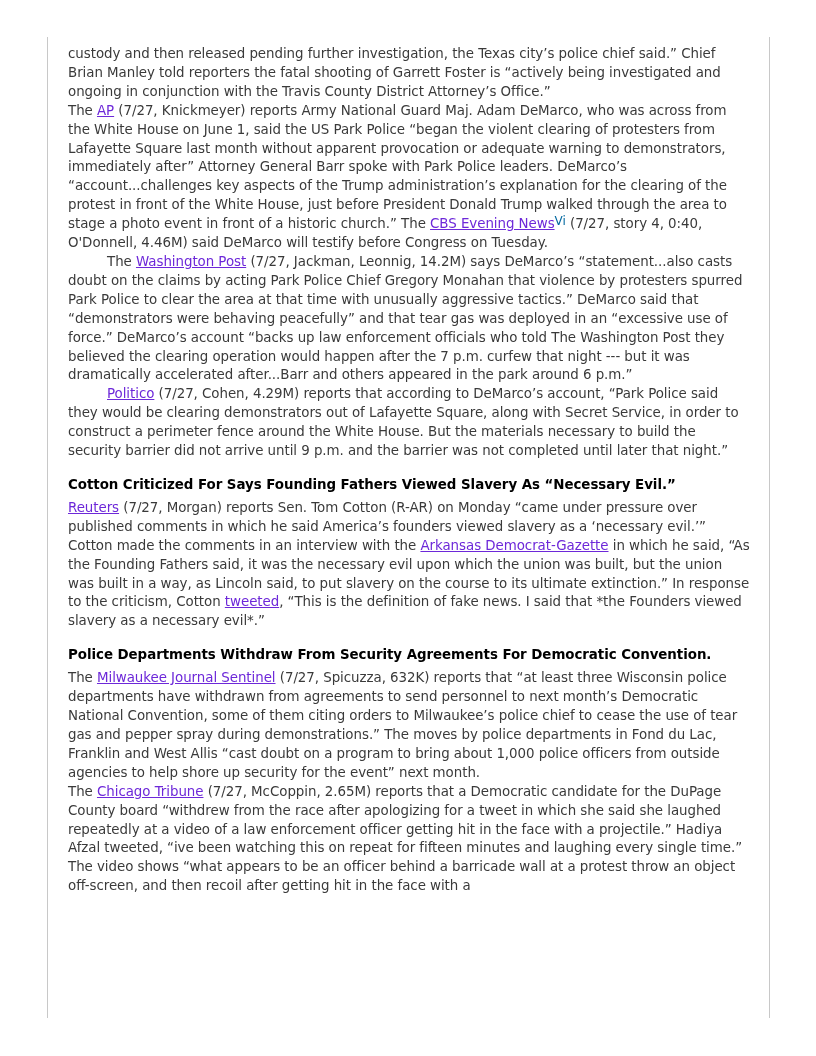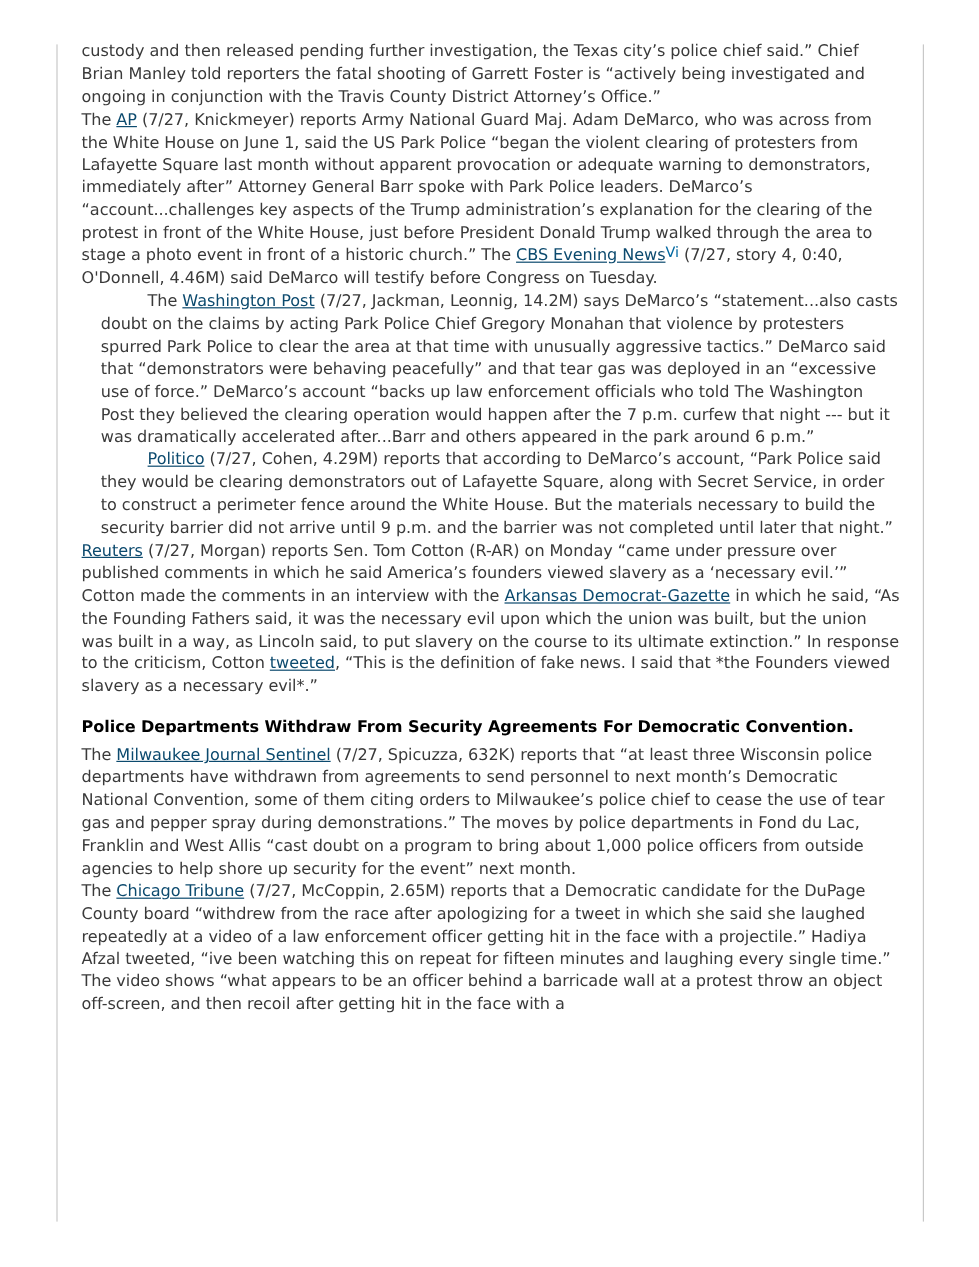--- a/index.html
+++ b/index.html
@@ -18,45 +18,44 @@
       left: 47px;
       top: 37px;
       width: 721px;
       height: 981px;
       border-left: 1px solid #c8c8c8;
       border-right: 1px solid #c8c8c8;
     }
     .content {
       position: absolute;
       left: 68px;
-      top: 35px;
+      top: 45px;
       width: 682px;
       font-family: "DejaVu Sans", sans-serif;
       font-size: 13.4px;
       line-height: 18.9px;
       color: #3a3a3a;
       letter-spacing: -0.05px;
     }
     p {
       margin: 0;
     }
     .indent {
       text-indent: 39px;
-      margin-left: 16px;
     }
     h2 {
       font-family: "DejaVu Sans", sans-serif;
       font-weight: bold;
       font-size: 13.4px;
       line-height: 19px;
       color: #000000;
       margin: 14px 0 5px 0;
     }
     a {
-      color: #0c4a6e;
+      color: #6d28d9;
       text-decoration: underline;
     }
     .sup {
       color: #0369a1;
       font-size: 12px;
       vertical-align: 3px;
       line-height: 0;
     }
   </style>
 </head>
@@ -68,20 +67,21 @@
 
   <p>custody and then released pending further investigation, the Texas city’s police chief said.” Chief Brian Manley told reporters the fatal shooting of Garrett Foster is “actively being investigated and ongoing in conjunction with the Travis County District Attorney’s Office.”</p>
 
   <section>
     <p><span>The </span><a href="#">AP</a><span> (7/27, Knickmeyer) reports Army National Guard Maj. Adam DeMarco, who was across from the White House on June 1, said the US Park Police “began the violent clearing of protesters from Lafayette Square last month without apparent provocation or adequate warning to demonstrators, immediately after” Attorney General Barr spoke with Park Police leaders. DeMarco’s “account...challenges key aspects of the Trump administration’s explanation for the clearing of the protest in front of the White House, just before President Donald Trump walked through the area to stage a photo event in front of a historic church.” The </span><a href="#">CBS Evening News</a><span class="sup">Vi</span><span> (7/27, story 4, 0:40, O'Donnell, 4.46M) said DeMarco will testify before Congress on Tuesday.</span></p>
     <p class="indent"><span>The </span><a href="#">Washington Post</a><span> (7/27, Jackman, Leonnig, 14.2M) says DeMarco’s “statement...also casts doubt on the claims by acting Park Police Chief Gregory Monahan that violence by protesters spurred Park Police to clear the area at that time with unusually aggressive tactics.” DeMarco said that “demonstrators were behaving peacefully” and that tear gas was deployed in an “excessive use of force.” DeMarco’s account “backs up law enforcement officials who told The Washington Post they believed the clearing operation would happen after the 7 p.m. curfew that night --- but it was dramatically accelerated after...Barr and others appeared in the park around 6 p.m.”</span></p>
     <p class="indent"><a href="#">Politico</a><span> (7/27, Cohen, 4.29M) reports that according to DeMarco’s account, “Park Police said they would be clearing demonstrators out of Lafayette Square, along with Secret Service, in order to construct a perimeter fence around the White House. But the materials necessary to build the security barrier did not arrive until 9 p.m. and the barrier was not completed until later that night.”</span></p>
   </section>
 
   <section>
+    <h2>Cotton Criticized For Says Founding Fathers Viewed Slavery As “Necessary Evil.”</h2>
     <p><a href="#">Reuters</a><span> (7/27, Morgan) reports Sen. Tom Cotton (R-AR) on Monday “came under pressure over published comments in which he said America’s founders viewed slavery as a ‘necessary evil.’” Cotton made the comments in an interview with the </span><a href="#">Arkansas Democrat-Gazette</a><span> in which he said, “As the Founding Fathers said, it was the necessary evil upon which the union was built, but the union was built in a way, as Lincoln said, to put slavery on the course to its ultimate extinction.” In response to the criticism, Cotton </span><a href="#">tweeted</a><span>, “This is the definition of fake news. I said that *the Founders viewed slavery as a necessary evil*.”</span></p>
   </section>
 
   <section>
     <h2>Police Departments Withdraw From Security Agreements For Democratic Convention.</h2>
     <p><span>The </span><a href="#">Milwaukee Journal Sentinel</a><span> (7/27, Spicuzza, 632K) reports that “at least three Wisconsin police departments have withdrawn from agreements to send personnel to next month’s Democratic National Convention, some of them citing orders to Milwaukee’s police chief to cease the use of tear gas and pepper spray during demonstrations.” The moves by police departments in Fond du Lac, Franklin and West Allis “cast doubt on a program to bring about 1,000 police officers from outside agencies to help shore up security for the event” next month.</span></p>
   </section>
 
   <section>
     <p><span>The </span><a href="#">Chicago Tribune</a><span> (7/27, McCoppin, 2.65M) reports that a Democratic candidate for the DuPage County board “withdrew from the race after apologizing for a tweet in which she said she laughed repeatedly at a video of a law enforcement officer getting hit in the face with a projectile.” Hadiya Afzal tweeted, “ive been watching this on repeat for fifteen minutes and laughing every single time.” The video shows “what appears to be an officer behind a barricade wall at a protest throw an object off-screen, and then recoil after getting hit in the face with a</span></p>

